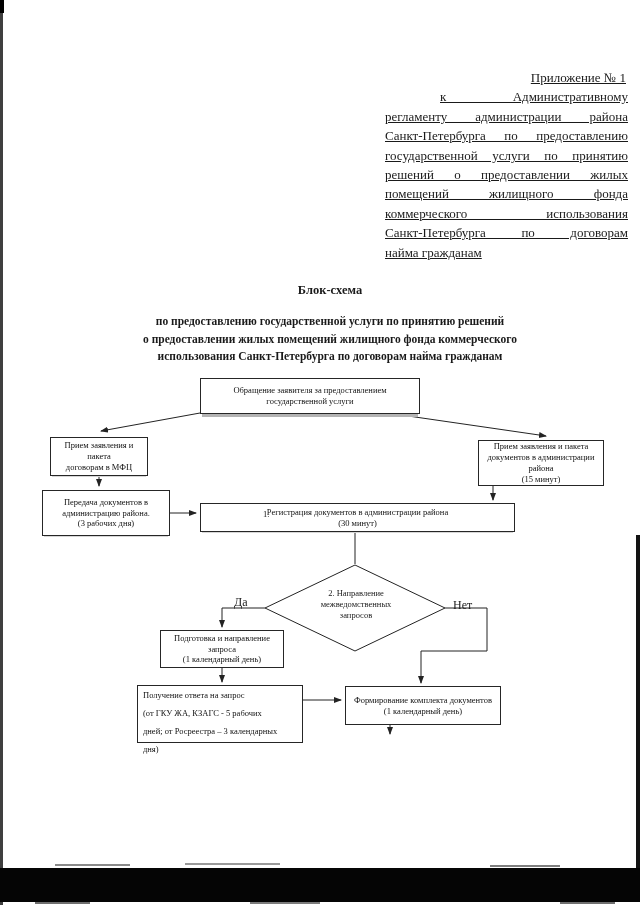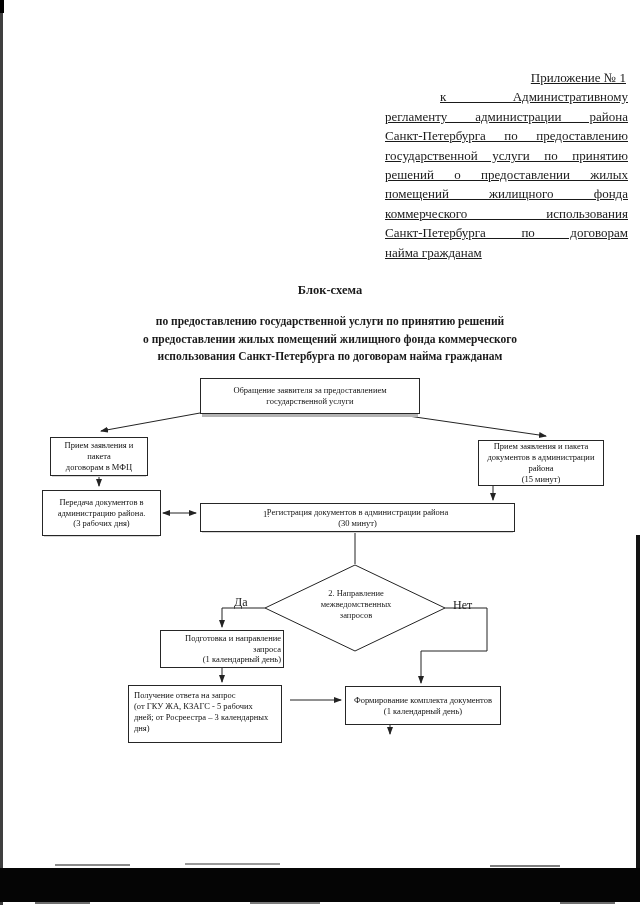--- a/index.html
+++ b/index.html
@@ -24,26 +24,26 @@
   .fc-svg polygon{stroke:#232323;stroke-width:1;fill:#ffffff;}
   .fc-box{
     position:absolute;box-sizing:border-box;z-index:3;background:#ffffff;
     border:1px solid #262626;font-size:8.5px;line-height:1.28;color:#111;
     display:flex;flex-direction:column;align-items:center;justify-content:center;
     text-align:center;padding:1px 2px;
   }
   .box-applicant{left:200px;top:378px;width:220px;height:36px;box-shadow:0 5px 0 -2px #b3b3b3;}
   .box-mfc{left:50px;top:437px;width:98px;height:39px;box-shadow:0 3px 0 -2px #d6d6d6;}
   .box-district{left:478px;top:440px;width:126px;height:46px;}
-  .box-transfer{left:42px;top:490px;width:119px;height:46px;box-shadow:0 3px 0 -2px #d6d6d6;text-align:center;}
+  .box-transfer{left:42px;top:490px;width:128px;height:46px;box-shadow:0 3px 0 -2px #d6d6d6;text-align:center;}
   .box-registration{left:200px;top:503px;width:315px;height:29px;box-shadow:0 3px 0 -2px #d6d6d6;}
   .box-registration .reg-num{position:absolute;left:62px;top:5px;}
-  .box-prepare{left:160px;top:630px;width:124px;height:38px;align-items:flex-end;}
-  .box-receive{left:128px;top:685px;width:154px;height:58px;align-items:flex-start;
-    justify-content:flex-start;text-align:left;padding:4px 3px 2px 5px;}
+  .box-prepare{left:160px;top:630px;width:124px;height:38px;}
+  .box-receive{left:137px;top:685px;width:166px;height:58px;align-items:flex-start;
+    justify-content:flex-start;text-align:left;padding:4px 3px 2px 5px;gap:7px;}
   .box-form{left:345px;top:686px;width:156px;height:39px;}
   .fc-label{position:absolute;z-index:4;font-size:12px;background:transparent;}
   .label-yes{left:234px;top:595px;}
   .label-no{left:453px;top:598px;}
   .diamond-text{position:absolute;z-index:4;left:300px;top:588px;width:112px;
     font-size:8.5px;line-height:1.3;text-align:center;}
   
   .art{position:absolute;z-index:5;}
   .art-left-bar{left:0;top:0;width:3px;height:905px;background:#3f3f3f;}
   .art-topleft{left:0;top:0;width:4px;height:13px;background:#000;}

